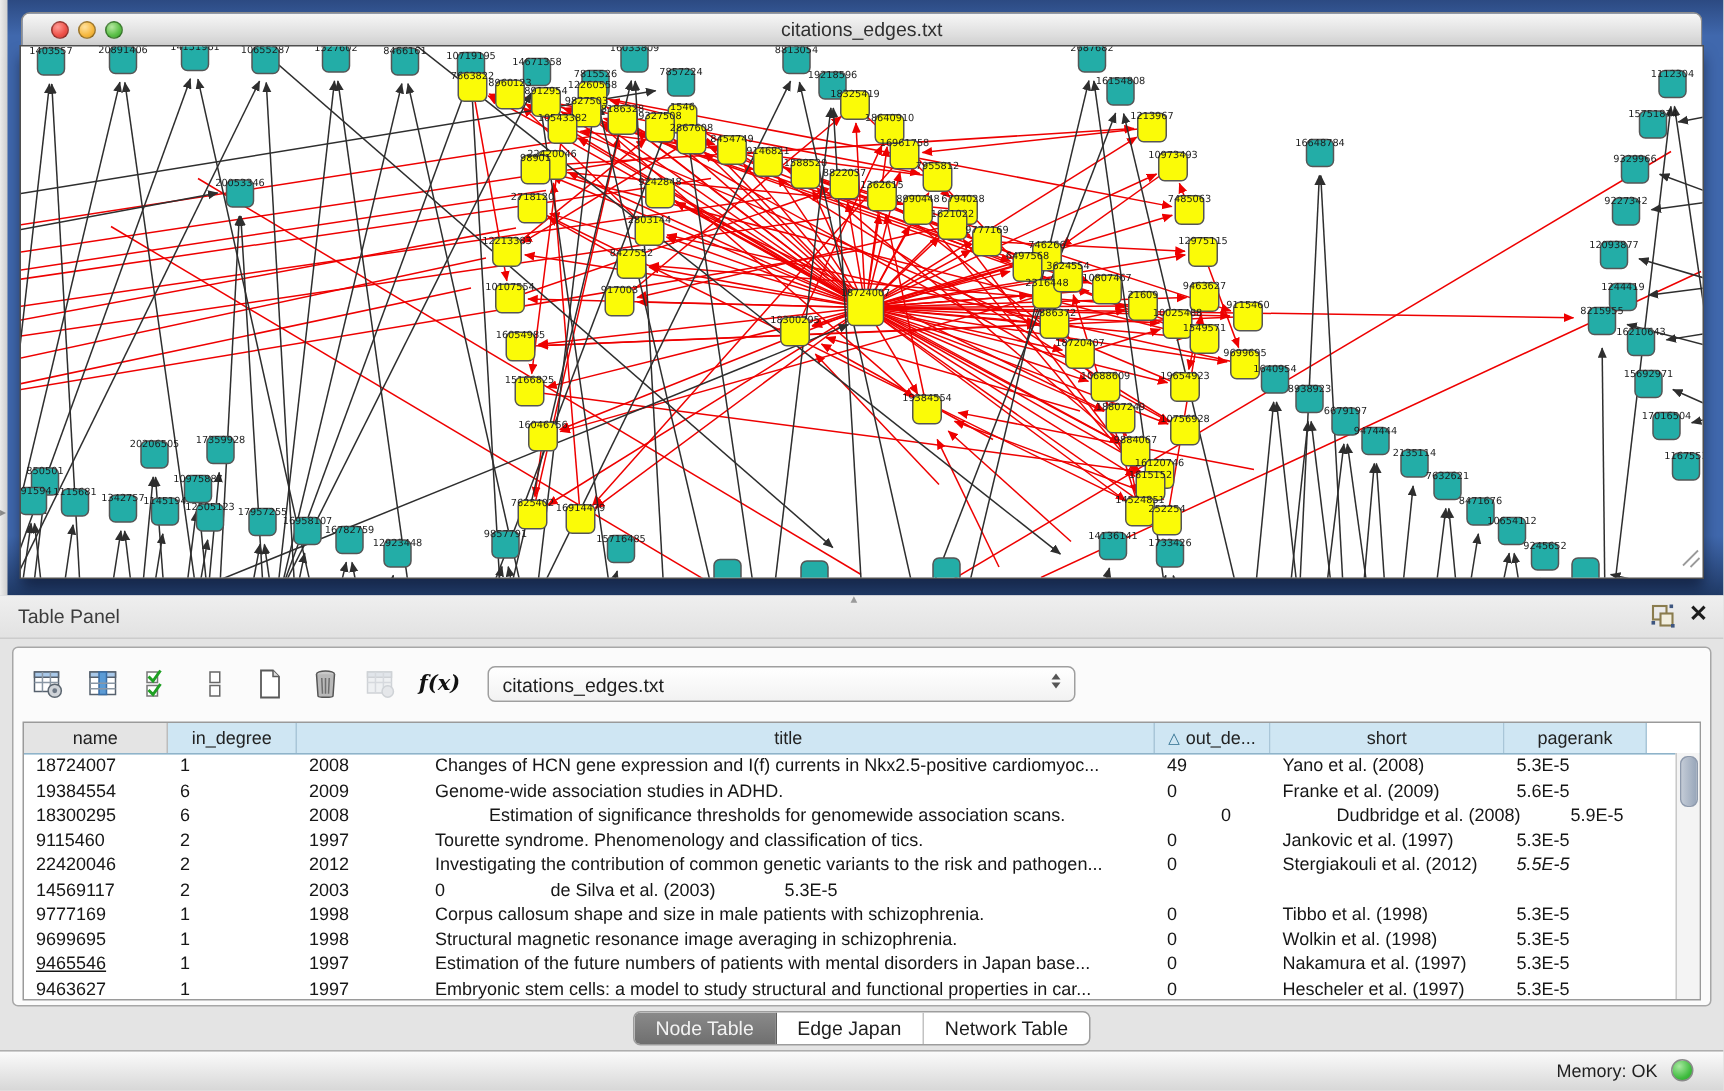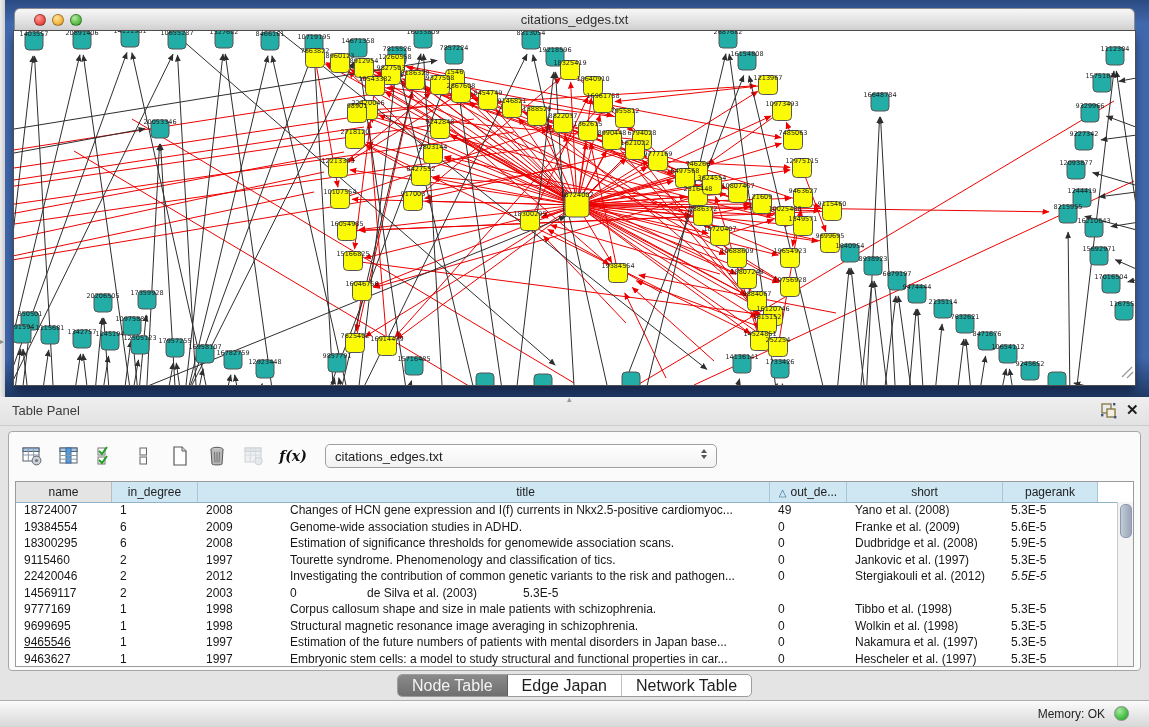--- a/index.html
+++ b/index.html
@@ -56,21 +56,21 @@
   #tbl-body{position:absolute;left:0;top:20px;right:15px;bottom:0}
   .trow{display:flex;height:16.5px;align-items:center}
   .tcell{box-sizing:border-box;padding-left:8px;font-size:12px;color:#161616;
     overflow:hidden;white-space:nowrap;flex-shrink:0}
   #tbl-vscroll{position:absolute;right:0;top:20px;width:15px;bottom:0;background:#f4f4f4;border-left:1px solid #c9c9c9}
   #tbl-vthumb{position:absolute;left:2px;top:2px;width:10px;height:32px;border-radius:5px;
     background:linear-gradient(90deg,#c3cbd6,#98a6ba);border:1px solid #8e9aad}
 
   #tp-tabs{left:0;top:277px;width:1149px;height:22px;display:flex;justify-content:center}
   #seg{display:flex;height:21px;background:#ffffff;border:1px solid #9d9d9d;border-radius:5px;overflow:hidden}
-  .segbtn{padding:0 14px;font-size:16px;color:#1d1d1d;display:flex;align-items:center;border-right:1px solid #c2c2c2}
+  .segbtn{padding:0 14px;font-size:13px;color:#1d1d1d;display:flex;align-items:center;border-right:1px solid #c2c2c2}
   .segbtn:last-child{border-right:none}
   .segbtn.active{background:linear-gradient(#8a8a8a,#6f6f6f);color:#f3f3f3;border-right:1px solid #5f5f5f}
 
   #status-bar{left:0;top:700px;width:1149px;height:27px;
     background:linear-gradient(#fbfbfb,#d7d7d7);border-top:1px solid #aeaeae;box-sizing:border-box}
   #mem-label{position:absolute;right:44px;top:6px;font-size:12px;color:#1f1f1f}
   #mem-dot{position:absolute;right:20px;top:5px;width:15px;height:15px;border-radius:50%;
     border:1px solid #8a8a8a;background:radial-gradient(circle at 35% 30%,#a8e8a0,#3dbb3d 65%,#2e9e2e);box-sizing:border-box}
 </style>
 </head>
@@ -735,21 +735,21 @@
             <div class="tcell" style="width: 84px;">2009</div>
             <div class="tcell" style="width: 488px;">Genome-wide association studies in ADHD.</div>
             <div class="tcell" style="width: 77px;">0</div>
             <div class="tcell" style="width: 156px;">Franke et al. (2009)</div>
             <div class="tcell" style="width: 95px;">5.6E-5</div>
           </div>
           <div class="trow">
             <div class="tcell" style="width: 96px;">18300295</div>
             <div class="tcell" style="width: 86px;">6</div>
             <div class="tcell" style="width: 84px;">2008</div>
-            <div class="tcell" style="width: 488px;">Estimation of significance thresholds for genomewide association scans.</div>
+            <div class="tcell" style="width: 488px; margin-left: 36px;">Estimation of significance thresholds for genomewide association scans.</div>
             <div class="tcell" style="width: 77px;">0</div>
             <div class="tcell" style="width: 156px;">Dudbridge et al. (2008)</div>
             <div class="tcell" style="width: 95px;">5.9E-5</div>
           </div>
           <div class="trow">
             <div class="tcell" style="width: 96px;">9115460</div>
             <div class="tcell" style="width: 86px;">2</div>
             <div class="tcell" style="width: 84px;">1997</div>
             <div class="tcell" style="width: 488px;">Tourette syndrome. Phenomenology and classification of tics.</div>
             <div class="tcell" style="width: 77px;">0</div>

